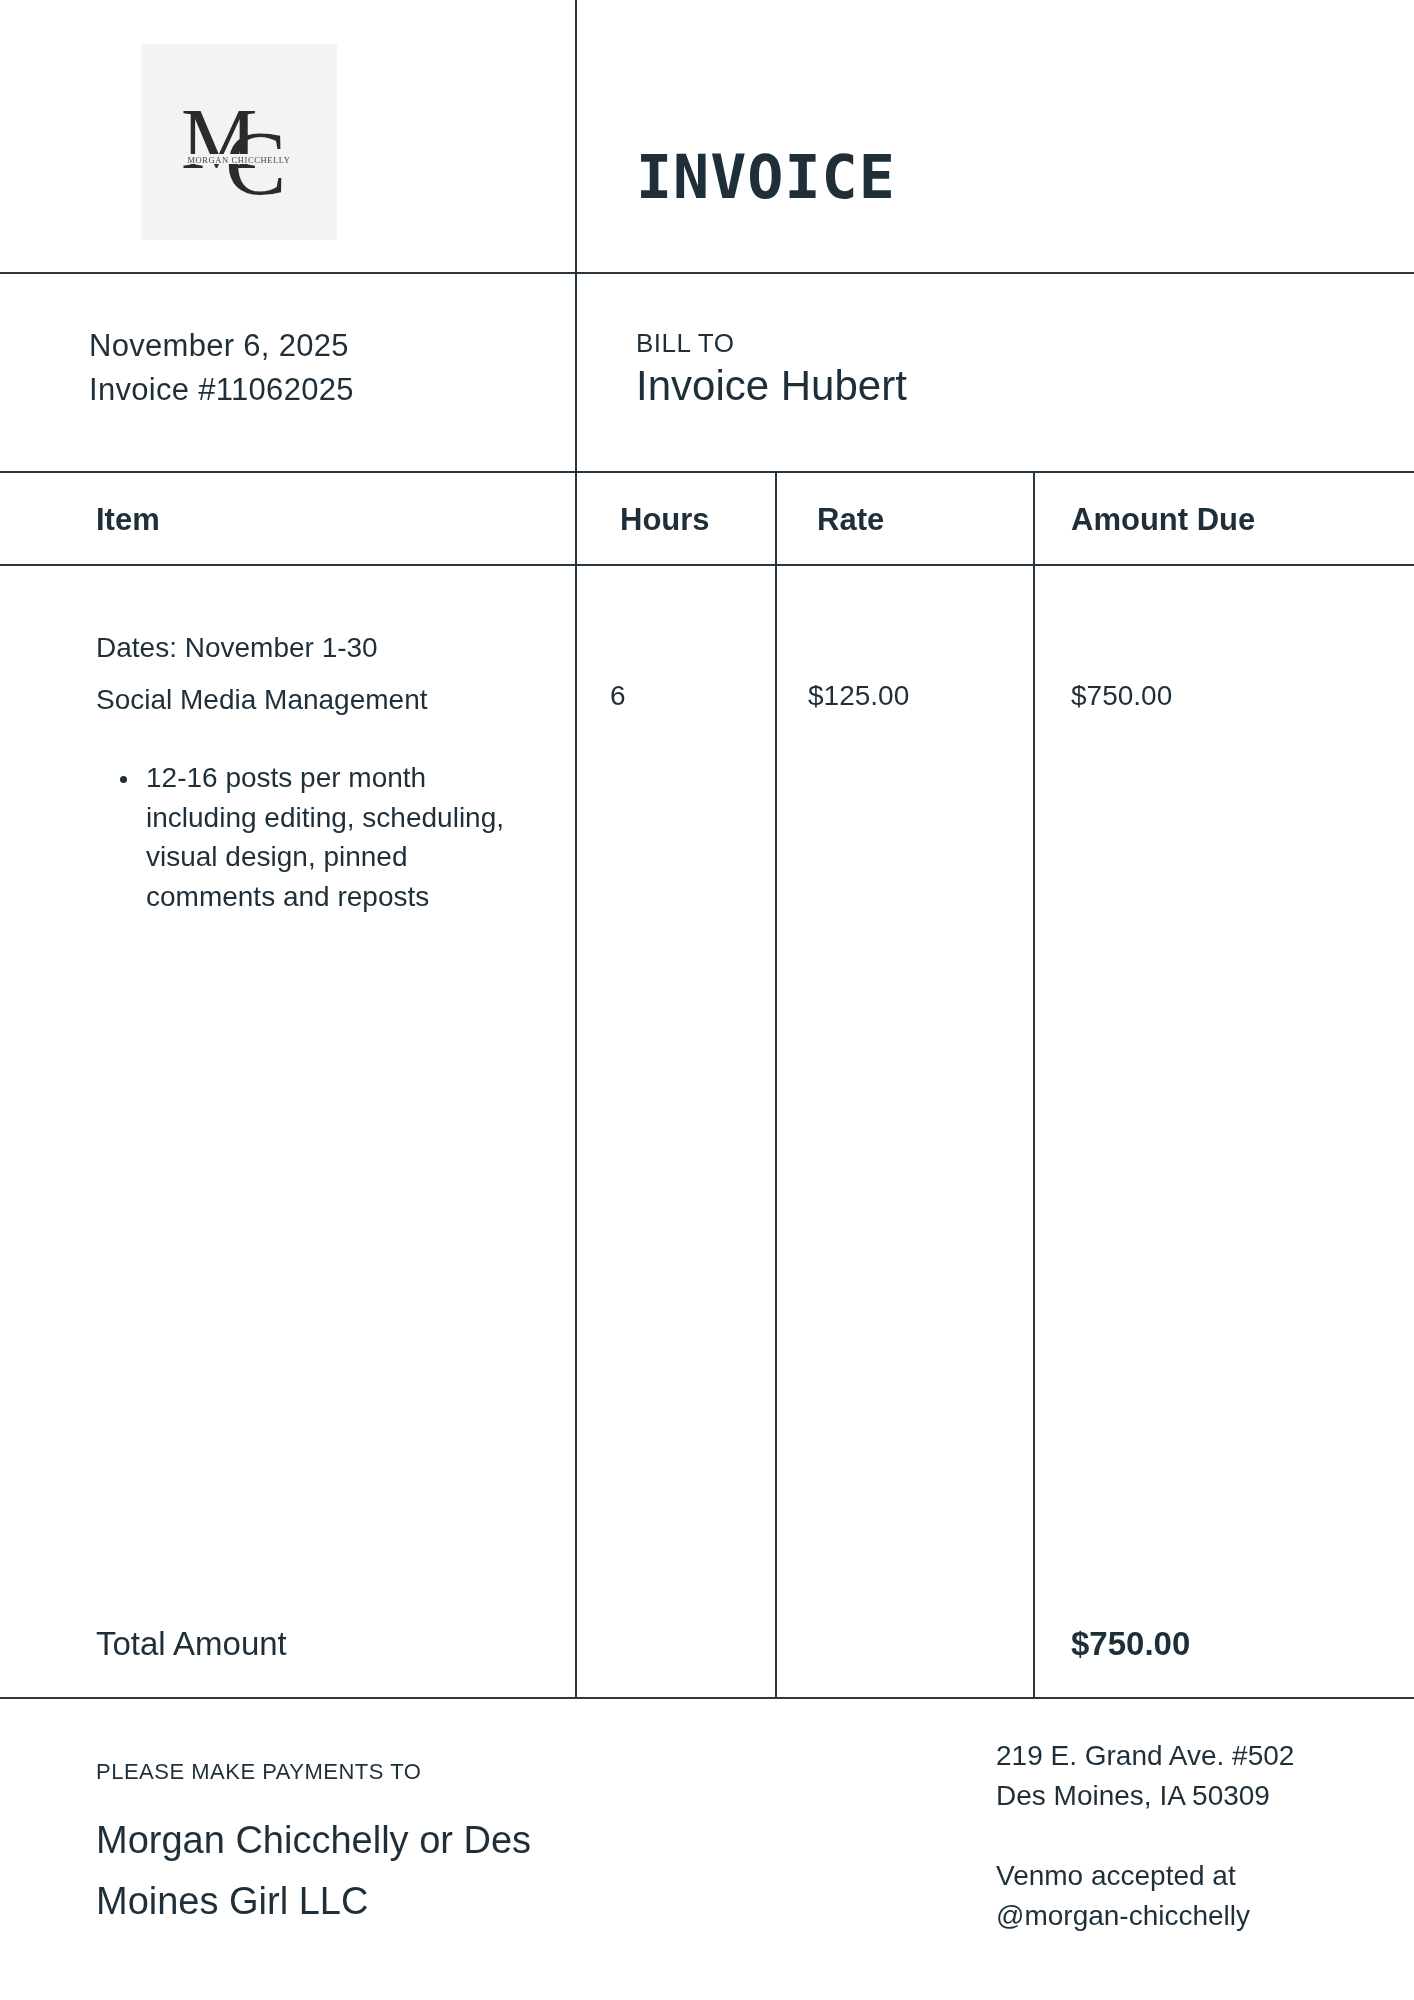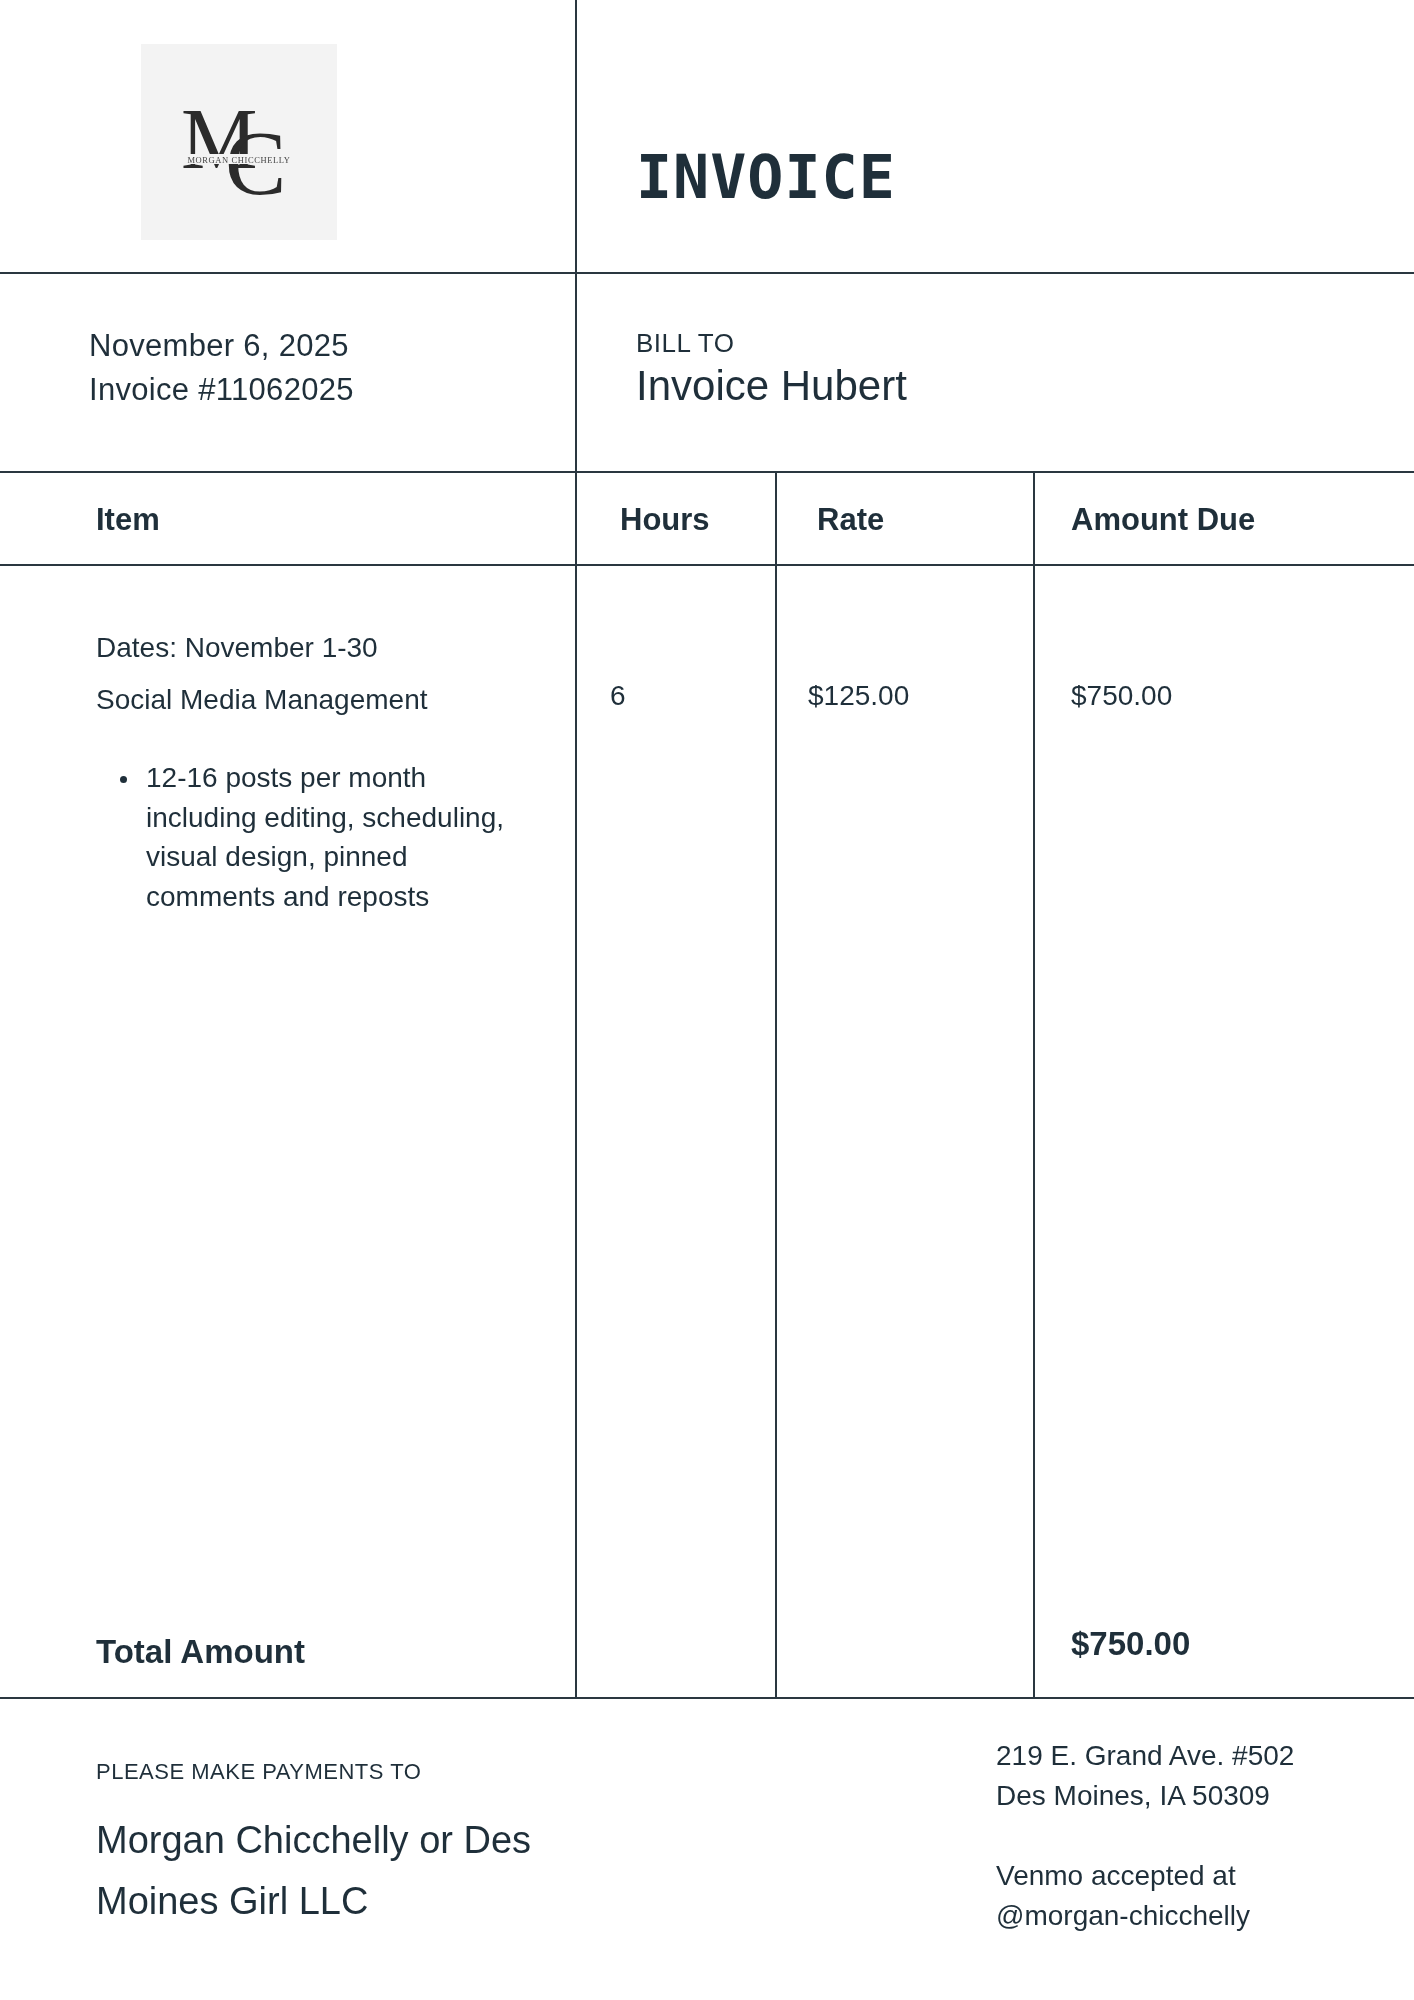--- a/index.html
+++ b/index.html
@@ -23,21 +23,21 @@
     .th { top: 502px; font-weight: bold; font-size: 31px; }
 
     .dates { left: 96px; top: 604px; font-size: 28px; margin-top: 28px; }
     .item-name { left: 96px; top: 684px; font-size: 28px; font-weight: normal; }
     .item-bullets { left: 96px; top: 758px; width: 430px; font-size: 28px; line-height: 39.5px; list-style: none; }
     .item-bullets li { position: relative; padding-left: 50px; }
     .item-bullets li::before { content: ""; position: absolute; left: 24px; top: 18px; width: 7px; height: 7px; border-radius: 50%; background: #1f2f3a; }
 
     .cell-val { top: 680px; font-size: 28px; }
 
-    .total-label { left: 96px; top: 1625px; font-size: 33px; font-weight: bold; margin-top: 8px; }
+    .total-label { left: 96px; top: 1625px; font-size: 33px; font-weight: normal; }
     .total-val { left: 1071px; top: 1625px; font-size: 33px; font-weight: bold; }
 
     .pay-label { left: 96px; top: 1759px; font-size: 22px; letter-spacing: 0.5px; }
     .pay-name { left: 96px; top: 1810px; font-size: 38px; line-height: 61px; width: 460px; }
 
     .addr { left: 996px; top: 1736px; font-size: 28px; line-height: 40px; }
     .venmo { left: 996px; top: 1856px; font-size: 28px; line-height: 40px; }
   </style>
 </head>
 <body>

